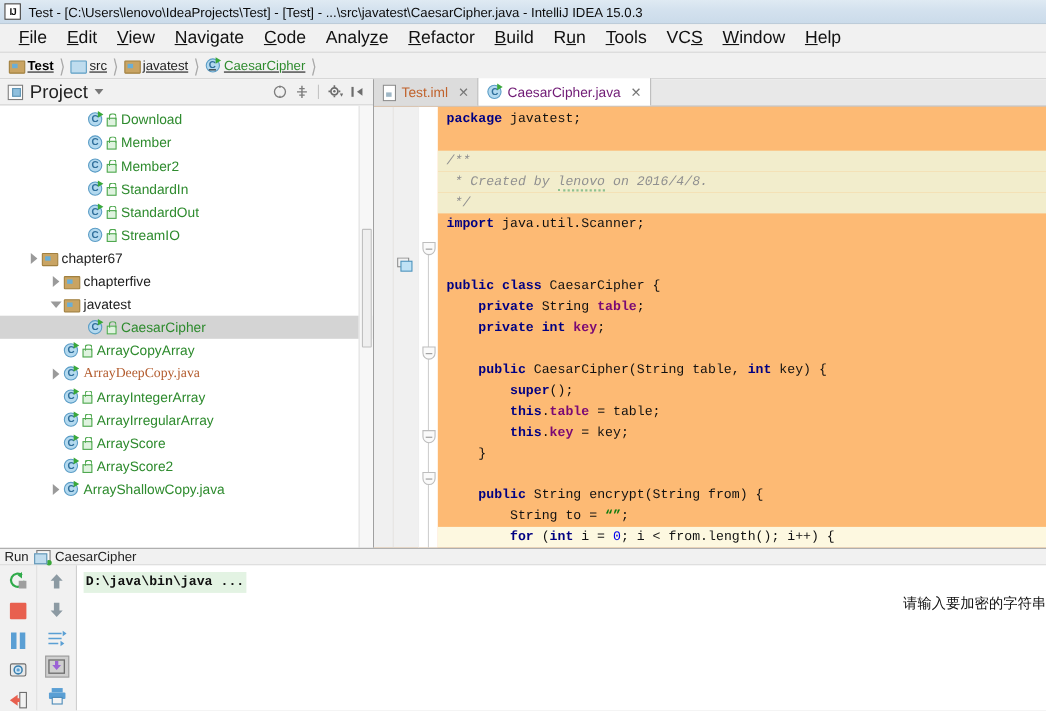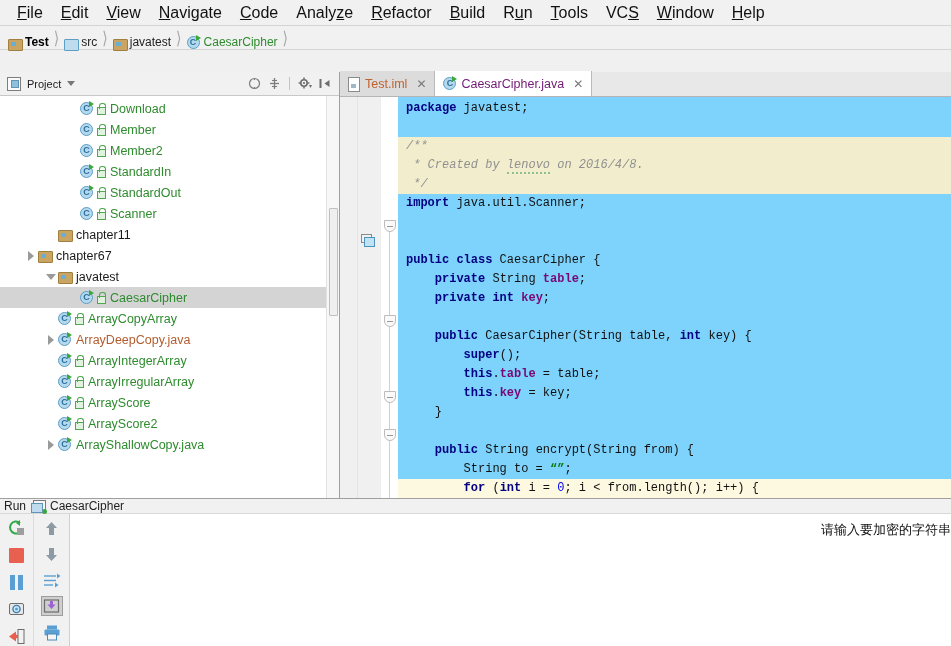--- a/index.html
+++ b/index.html
@@ -56,21 +56,21 @@
   .menu-item span.mn { text-decoration: underline; }
 
   
   .navbar {
     height: 24px;
     background: #f1f1f1;
     display: flex; align-items: center;
     padding-left: 6px;
     border-bottom: 1px solid #d4d4d4;
   }
-  .crumb { display: flex; align-items: flex-end; height: 100%; padding: 0 2px; }
+  .crumb { display: flex; align-items: center; height: 100%; padding: 0 2px; text-decoration: underline; }
   .crumb .lbl { font-size: 12px; margin-left: 4px; white-space: nowrap; }
   .crumb .lbl.bold { font-weight: bold; color: #000; }
   .crumb .lbl.plain { color: #222; }
   .crumb .lbl.green { color: #2e8b2e; }
   .sep {
     color: #a8a8a8; font-size: 14px; margin: 0 3px;
     transform: scaleY(1.25);
   }
 
   
@@ -122,21 +122,21 @@
     background:#fff;
     display:flex; flex-direction:column;
     border-right:1px solid #a0a0a0;
   }
   .proj-header {
     height: 24px; background:#f1f1f1;
     display:flex; align-items:center;
     border-bottom:1px solid #c8c8c8;
     padding-left:6px;
   }
-  .proj-title { font-size:11px; color:#222; margin-left:5px; }
+  .proj-title { font-size:17px; color:#222; margin-left:5px; }
   .pheader-ic {
     width:16px; height:14px; position:relative; flex:0 0 auto;
   }
   .pheader-ic:before {
     content:''; position:absolute; left:1px; top:0; width:12px; height:12px;
     border:1px solid #7d7d7d; background:#fafafa;
   }
   .pheader-ic:after {
     content:''; position:absolute; left:5px; top:3px; width:6px; height:6px;
     background:#8fbfdd; border:1px solid #5f94b5;
@@ -161,21 +161,21 @@
     content:''; border-left:5px solid transparent;border-right:5px solid transparent;
     border-top:6px solid #9a9a9a;
   }
   .tarrow.closed:after {
     content:''; border-top:5px solid transparent;border-bottom:5px solid transparent;
     border-left:6px solid #9a9a9a;
   }
   .tlabel { margin-left:5px; }
   .tlabel.green { color:#2e8b2e; }
   .tlabel.dark { color:#1b1b1b; }
-  .tlabel.orange { color:#b35c2e; }
+  .tlabel.orange { color:#b35c2e;font-family:Liberation Serif, serif; }
   .ticons { display:flex; align-items:center; gap:3px; }
 
   .vscroll {
     position:absolute; right:0; top:0; width:13px; bottom:0;
     background:#f7f7f7; border-left:1px solid #e2e2e2;
   }
   .vthumb {
     position:absolute; left:2px; width:9px;
     background:#efefef; border:1px solid #c0c0c0; border-radius:1px;
   }
@@ -199,21 +199,21 @@
   .iml-icon { width:12px; height:14px; position:relative; }
   .iml-icon:before {
     content:''; position:absolute; left:0; top:0; width:10px; height:13px;
     background:#fff; border:1px solid #8a8a8a;
   }
   .iml-icon:after {
     content:''; position:absolute; left:3px; top:7px; width:5px; height:4px;
     background:#9fb7c6;
   }
 
-  .edit-area { flex:1; display:flex; position:relative; overflow:hidden; background:#7dd3fc; }
+  .edit-area { flex:1; display:flex; position:relative; overflow:hidden; background:#fdba74; }
   .gutter-left { width:18px; background:#f0f0f0; border-right:1px solid #e4e4e4; flex:0 0 18px; }
   .gutter-mark { width:22px; background:#f0f0f0; flex:0 0 22px; position:relative; }
   .gutter-fold { width:18px; background:#fff; flex:0 0 18px; position:relative;
                  border-left:1px solid #eee; }
   .fold-line { position:absolute; left:8px; top:0; bottom:0; width:1px; background:#d0d0d0; }
   .fold-box {
     position:absolute; left:3px; width:12px; height:12px;
     border:1px solid #bdbdbd; background:#fafafa;
     display:flex; align-items:center; justify-content:center;
   }
@@ -281,20 +281,24 @@
   }
   .c-cmd { background:#e3f3e3; display:inline-block; padding:0 2px;
            font-weight:bold; color:#111; }
   .c-out { color:#111; font-family:"Liberation Sans",sans-serif; font-size:13px;text-align:right; }
 </style>
 </head>
 <body>
 
 <div id="app">
 
+  <div class="titlebar">
+    <div class="ij-logo">IJ</div>
+    <div class="title-text">Test - [C:\Users\lenovo\IdeaProjects\Test] - [Test] - ...\src\javatest\CaesarCipher.java - IntelliJ IDEA 15.0.3</div>
+  </div>
 
   <div class="menubar">
     <div class="menu-item"><span class="mn">F</span>ile</div>
     <div class="menu-item"><span class="mn">E</span>dit</div>
     <div class="menu-item"><span class="mn">V</span>iew</div>
     <div class="menu-item"><span class="mn">N</span>avigate</div>
     <div class="menu-item"><span class="mn">C</span>ode</div>
     <div class="menu-item">Analy<span class="mn">z</span>e</div>
     <div class="menu-item"><span class="mn">R</span>efactor</div>
     <div class="menu-item"><span class="mn">B</span>uild</div>
@@ -415,35 +419,35 @@
                 <span class="lock-icon"></span>
               </span>
               <span class="tlabel green">StandardOut</span>
             </div>
             <div class="tnode" style="padding-left: 66px;">
               <span class="tarrow"></span>
               <span class="ticons">
                 <span class="cls-icon">C</span>
                 <span class="lock-icon"></span>
               </span>
-              <span class="tlabel green">Scanner</span>
-            </div>
-            <div class="tnode" style="padding-left: 44px;">
-              <span class="tarrow"></span>
-              <span class="ticons">
-                <span class="icn fold-tan"></span>
-              </span>
-              <span class="tlabel dark">chapter11</span>
+              <span class="tlabel green">StreamIO</span>
             </div>
             <div class="tnode" style="padding-left: 24px;">
               <span class="tarrow closed"></span>
               <span class="ticons">
                 <span class="icn fold-tan"></span>
               </span>
               <span class="tlabel dark">chapter67</span>
+            </div>
+            <div class="tnode" style="padding-left: 44px;">
+              <span class="tarrow closed"></span>
+              <span class="ticons">
+                <span class="icn fold-tan"></span>
+              </span>
+              <span class="tlabel dark">chapterfive</span>
             </div>
             <div class="tnode" style="padding-left: 44px;">
               <span class="tarrow open"></span>
               <span class="ticons">
                 <span class="icn fold-tan"></span>
               </span>
               <span class="tlabel dark">javatest</span>
             </div>
             <div class="tnode sel" style="padding-left: 66px;">
               <span class="tarrow"></span>
@@ -626,18 +630,19 @@
         <span class="rbtn">
           <svg width="18" height="17" viewBox="0 0 18 17">
             <rect x="4" y="1.5" width="10" height="4" fill="#5a9fd4"></rect>
             <rect x="1.5" y="5.5" width="15" height="6" rx="1" fill="#5a9fd4"></rect>
             <rect x="4.5" y="10" width="9" height="6" fill="#f4f4f4" stroke="#4c8ab8"></rect>
           </svg>
         </span>
       </div>
 
       <div class="console">
+        <div><span class="c-cmd">D:\java\bin\java ...</span></div>
         <div class="c-out">请输入要加密的字符串</div>
       </div>
     </div>
   </div>
 
 </div>
 
 </body></html>

